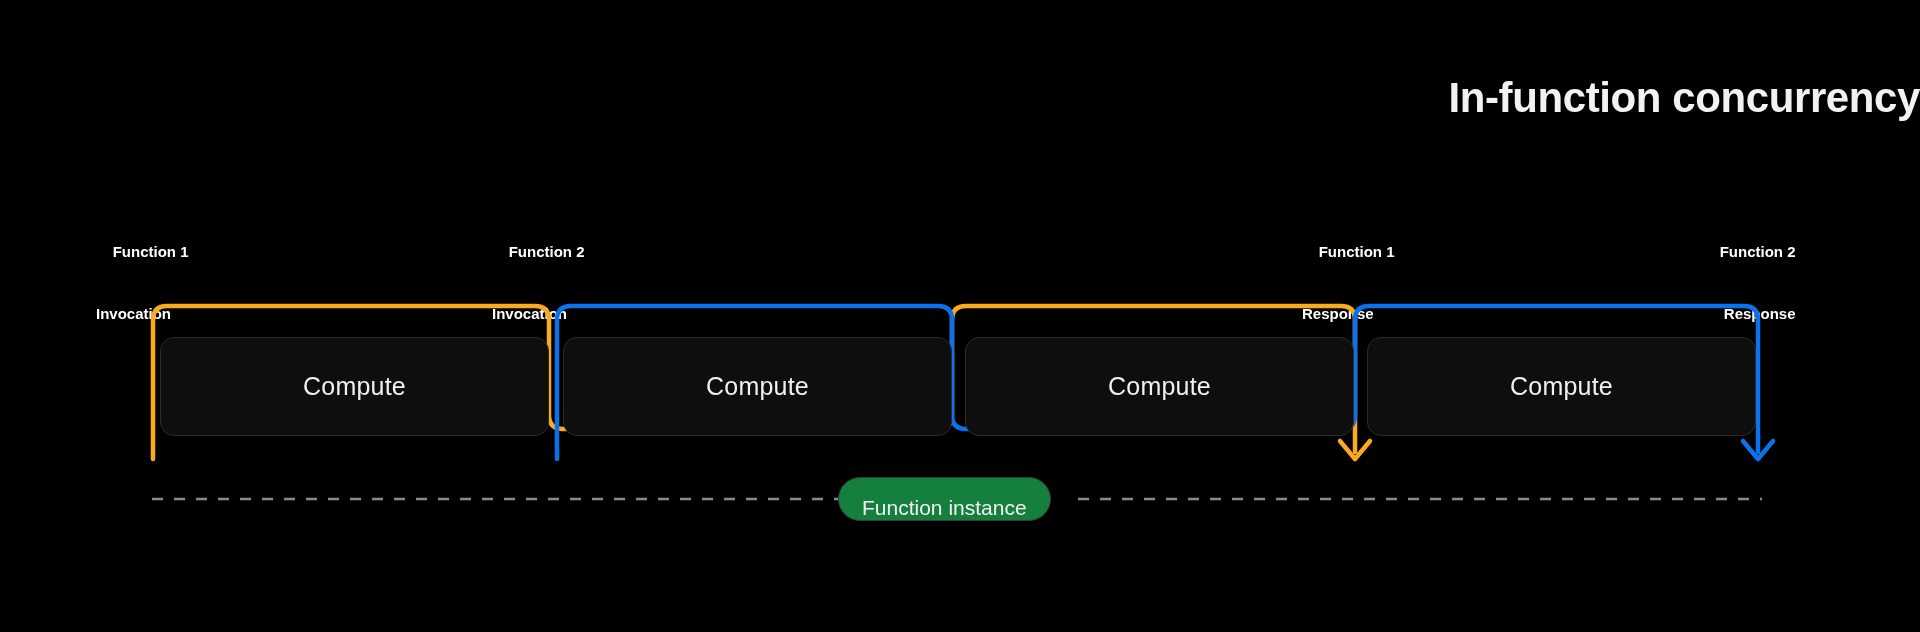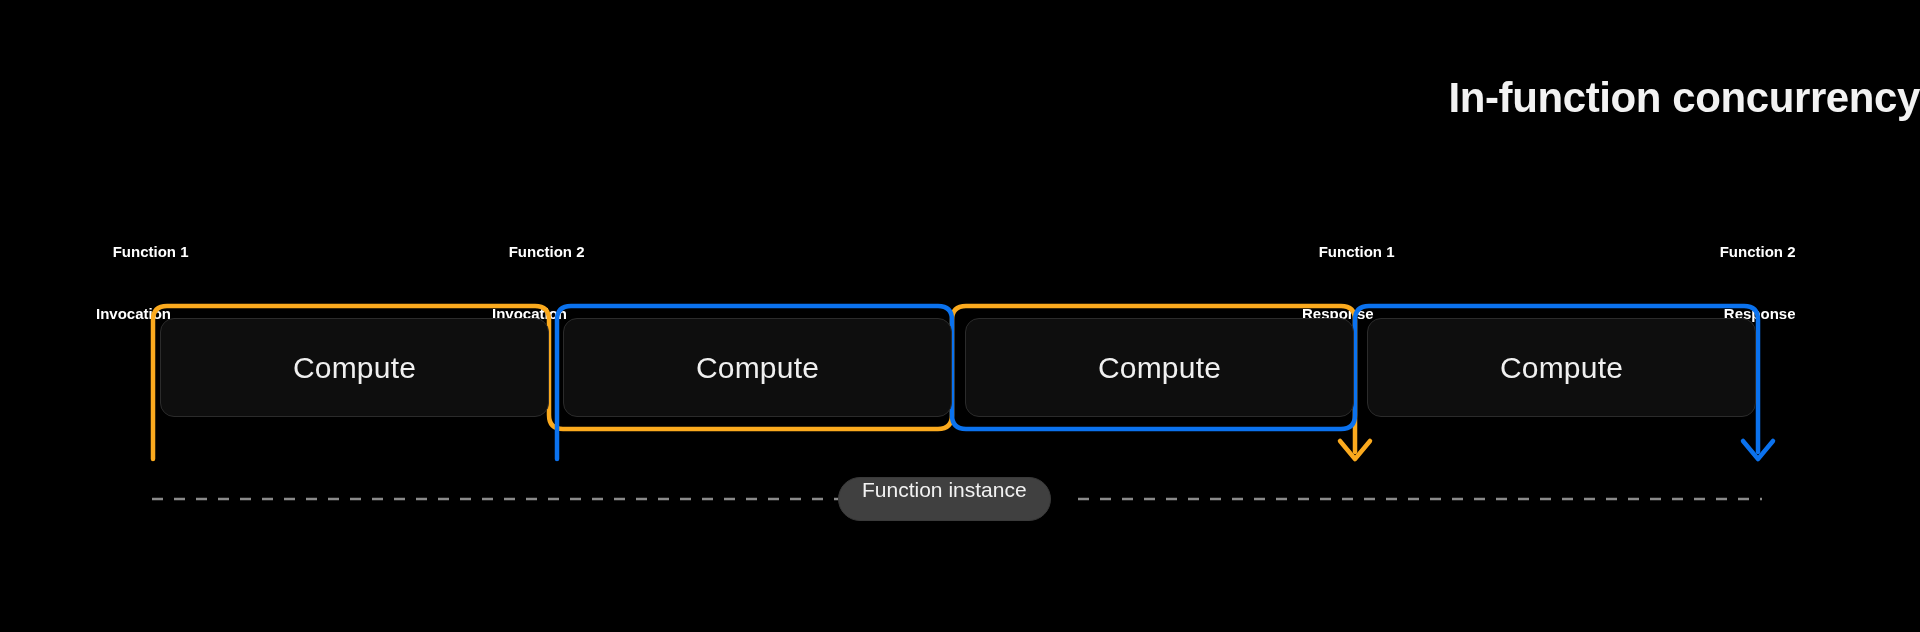--- a/index.html
+++ b/index.html
@@ -48,24 +48,25 @@
 
   .compute-box {
     position: absolute;
     box-sizing: border-box;
     background: #0e0e0e;
     border: 1px solid #2b2b2b;
     border-radius: 14px;
     display: flex;
     align-items: center;
     justify-content: center;
-    font-size: 30px;
+    font-size: 25px;
     font-weight: 400;
     color: #f0f0f0;
     letter-spacing: 0.2px;
+    margin-top: 19px;
   }
   .box1 { left: 160px;  top: 318px; width: 389px; height: 99px; }
   .box2 { left: 563px;  top: 318px; width: 389px; height: 99px; }
   .box3 { left: 965px;  top: 318px; width: 389px; height: 99px; }
   .box4 { left: 1367px; top: 318px; width: 389px; height: 99px; }
 
   .svg-layer {
     position: absolute;
     inset: 0;
     width: 1920px;
@@ -73,25 +74,25 @@
     pointer-events: none;
   }
 
   .instance-pill {
     position: absolute;
     left: 838px;
     top: 477px;
     height: 44px;
     box-sizing: border-box;
     padding: 0 23px;
-    background: #404040;
+    background: #15803d;
     border: 1px solid #3a3a3a;
     border-radius: 22px;
     display: flex;
-    align-items: flex-start;
+    align-items: flex-end;
     justify-content: center;
     font-size: 21px;
     color: #f2f2f2;
     z-index: 5;
   }
 </style>
 </head>
 <body>
 
 <div id="diagram-root">

